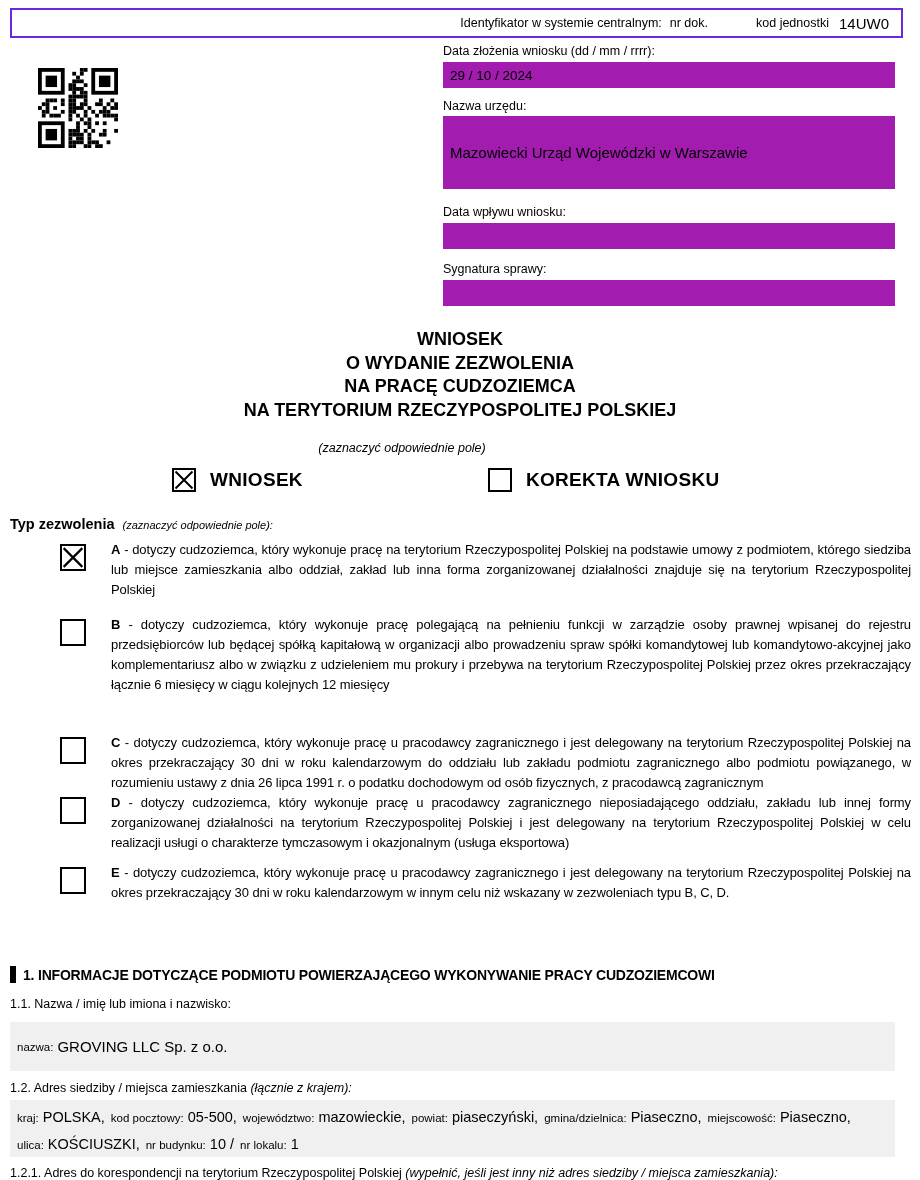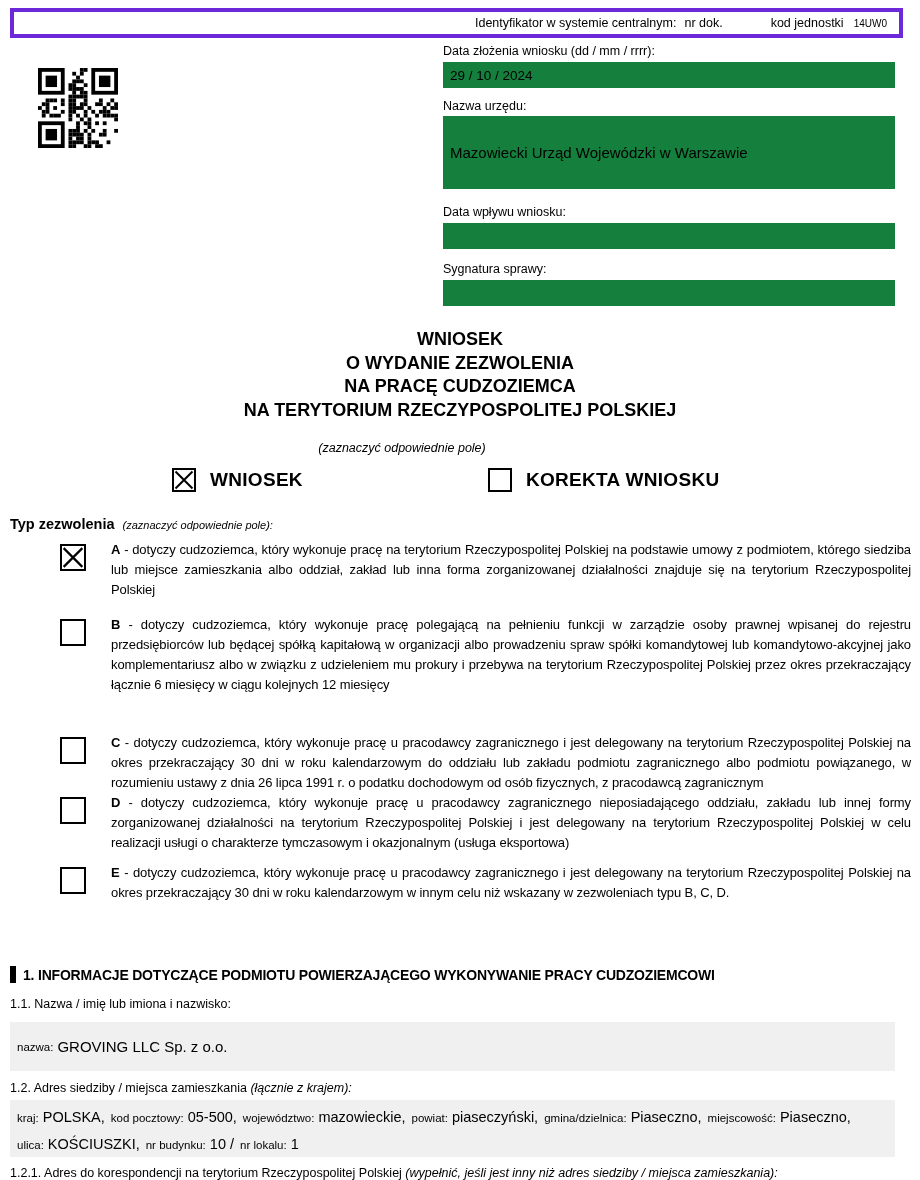--- a/index.html
+++ b/index.html
@@ -1,35 +1,35 @@
 <!DOCTYPE html>
 <html><head>
 <meta charset="utf-8">
 <style>
   * { margin:0; padding:0; box-sizing:border-box; }
   html,body { width:920px; height:1180px; background:#fff; overflow:hidden;
     font-family:"Liberation Sans", sans-serif; color:#000; position:relative; }
   .abs { position:absolute; }
 
   
-  .id-box { left:10px; top:8px; width:893px; height:30px; border:4px solid #6d28d9;
+  .id-box { left:10px; top:8px; width:893px; height:30px; border:2px solid #6d28d9;
     display:flex; align-items:center; justify-content:flex-end; padding-right:12px;
     font-size:12.5px; }
   .id-box .lbl { margin-right:8px; }
   .id-box .nrdok { margin-right:48px; }
   .id-box .kodlbl { margin-right:10px; }
-  .id-box .kodval { font-size:10px; }
+  .id-box .kodval { font-size:15px; }
 
   
   .qr { left:38px; top:68px; width:80px; height:80px; }
 
   
   .meta { left:443px; top:45px; width:452px; }
   .meta .mlabel { font-size:12.5px; height:13px; line-height:13px; }
-  .meta .mbox { background:#15803d; width:100%; padding-left:7px; display:flex; align-items:center;
+  .meta .mbox { background:#a21caf; width:100%; padding-left:7px; display:flex; align-items:center;
     font-size:13.5px; }
   .mbox.h26 { height:26px; margin-top:4px; }
   .mbox.h73 { height:73px; margin-top:3px; font-size:15px; align-items:center; }
   .mt12 { margin-top:12px; } .mt17 { margin-top:17px; } .mt14 { margin-top:14px; }
 
   
   .title { left:0; top:328px; width:920px; text-align:center; font-weight:bold;
     font-size:18px; line-height:23.5px; }
   .subtitle { left:0; top:441px; width:804px; text-align:center; font-style:italic; font-size:12.5px; }
 

